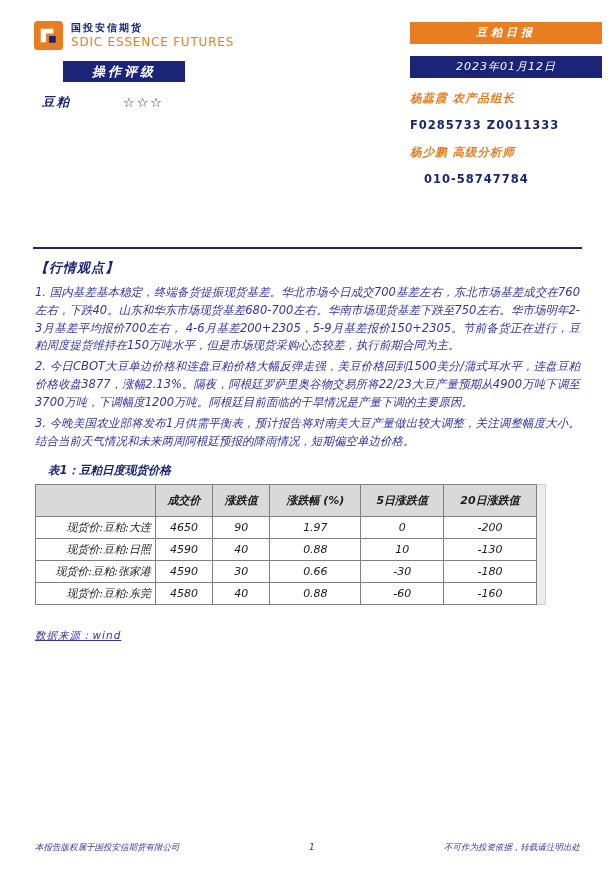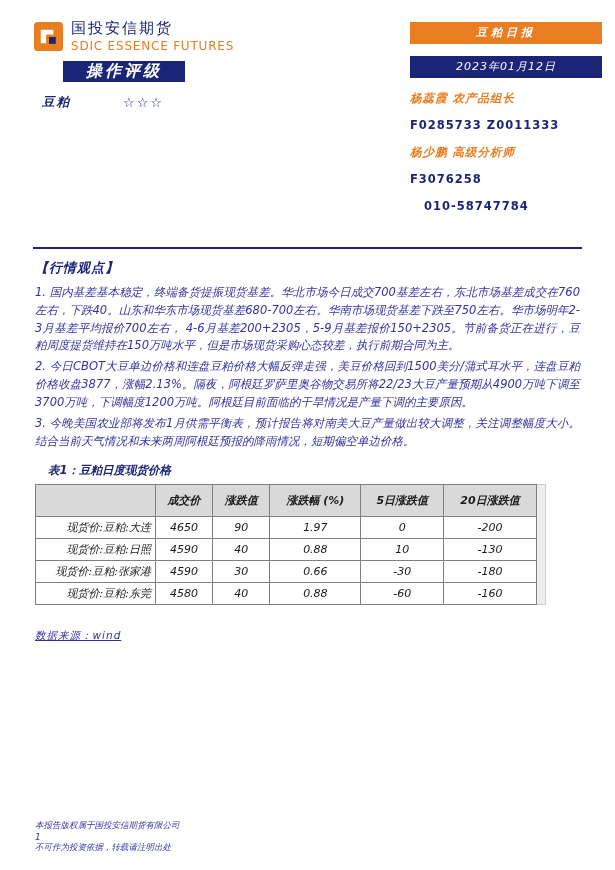--- a/index.html
+++ b/index.html
@@ -5,25 +5,25 @@
   * { margin:0; padding:0; box-sizing:border-box; }
   html,body { background:#ffffff; }
   .page {
     position:relative; width:615px; height:870px; margin:0 auto;
     background:#ffffff; overflow:hidden;
     font-family:"DejaVu Sans","Liberation Sans",sans-serif;
   }
   
   .logo-block { position:absolute; left:33px; top:20px; display:flex; align-items:center; gap:7px; }
   .logo-icon { width:31px; height:31px; flex:0 0 auto; }
-  .company-name { font-size:15px; font-weight:normal; color:#1B2577; letter-spacing:2px; line-height:1.1; }
+  .company-name { font-size:10px; font-weight:bold; color:#1B2577; letter-spacing:2px; line-height:1.1; }
   .company-sub { font-size:12px; color:#E87E21; letter-spacing:0.8px; margin-top:2px; }
   .rating-box {
     position:absolute; left:63px; top:61px; width:122px; height:21px;
-    background:#1B2577; color:#ffffff; font-size:16px; font-weight:bold; font-style:italic;
+    background:#1B2577; color:#ffffff; font-size:13px; font-weight:bold; font-style:italic;
     letter-spacing:3px; display:flex; align-items:center; justify-content:center;
   }
   .product-row { position:absolute; left:42px; top:94px; display:flex; align-items:center; }
   .product-name { font-size:12.5px; font-weight:bold; font-style:italic; color:#1B2577; letter-spacing:2px; }
   .product-stars { font-size:13px; color:#1B2577; margin-left:52px; letter-spacing:2px; }
 
   .right-col { position:absolute; left:410px; top:22px; width:192px; }
   .banner-orange {
     background:#E87E21; color:#ffffff; font-size:11px; font-weight:bold;
     text-align:center; padding:3px 0 4px; letter-spacing:4px; font-style:italic;
@@ -57,21 +57,21 @@
   .table-scrollbar { width:9px; background:#ECECEC; border:1px solid #D0D0D0; border-left:none; }
   .source {
     display:inline-block; margin-top:24px; font-size:10.5px; color:#3333A0;
     font-style:italic; text-decoration:underline; letter-spacing:1px;
   }
 
   
   .footer {
     position:absolute; left:35px; right:35px; bottom:16px;
     display:flex; justify-content:space-between; align-items:baseline;
-    font-size:8.5px; color:#3333A0; font-style:italic;flex-direction:column;
+    font-size:8.5px; color:#3333A0; font-style:italic;
   }
   .footer .page-num { font-size:9px; }
 </style>
 </head>
 <body>
 
 <div class="page">
 
   <div class="logo-block">
     <svg class="logo-icon" viewBox="0 0 32 32">
@@ -91,21 +91,20 @@
     <span class="product-name">豆粕</span>
     <span class="product-stars">☆☆☆</span>
   </div>
 
   <div class="right-col">
     <div class="banner-orange">豆粕日报</div>
     <div class="banner-date">2023年01月12日</div>
     <div class="an-line an-name">杨蕊霞 农产品组长</div>
     <div class="an-line an-id">F0285733 Z0011333</div>
     <div class="an-line an-name">杨少鹏 高级分析师</div>
-    <div class="an-line an-id">F3076258</div>
     <div class="an-line an-phone">010-58747784</div>
   </div>
 
   <div class="divider"></div>
 
   <div class="main">
     <div class="section-title">【行情观点】</div>
 
     <div>
         <p class="para">1. 国内基差基本稳定，终端备货提振现货基差。华北市场今日成交700基差左右，东北市场基差成交在760左右，下跌40。山东和华东市场现货基差680-700左右。华南市场现货基差下跌至750左右。华市场明年2-3月基差平均报价700左右， 4-6月基差200+2305，5-9月基差报价150+2305。节前备货正在进行，豆粕周度提货维持在150万吨水平，但是市场现货采购心态较差，执行前期合同为主。</p>

